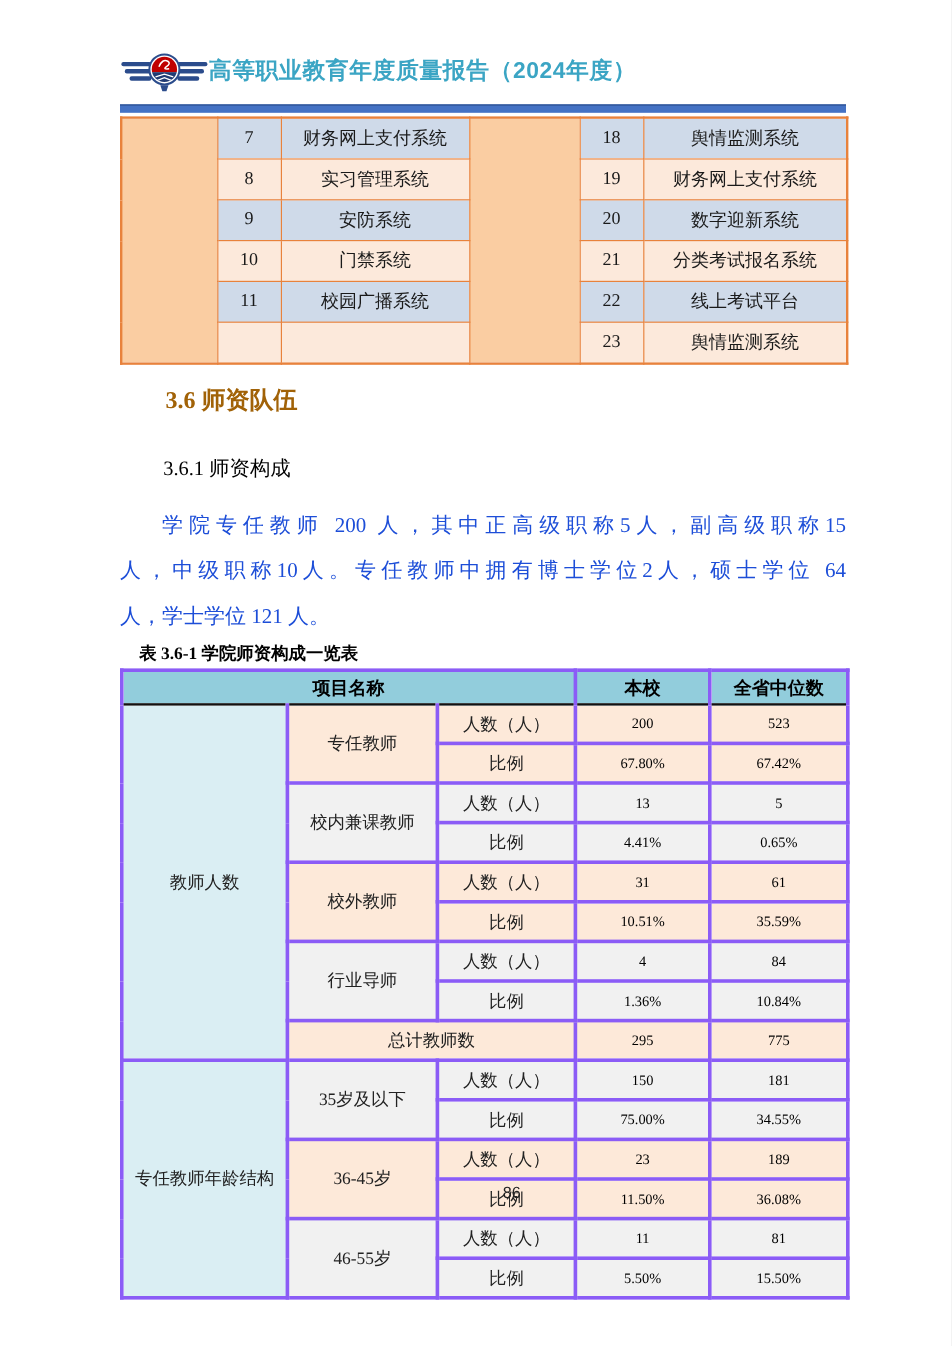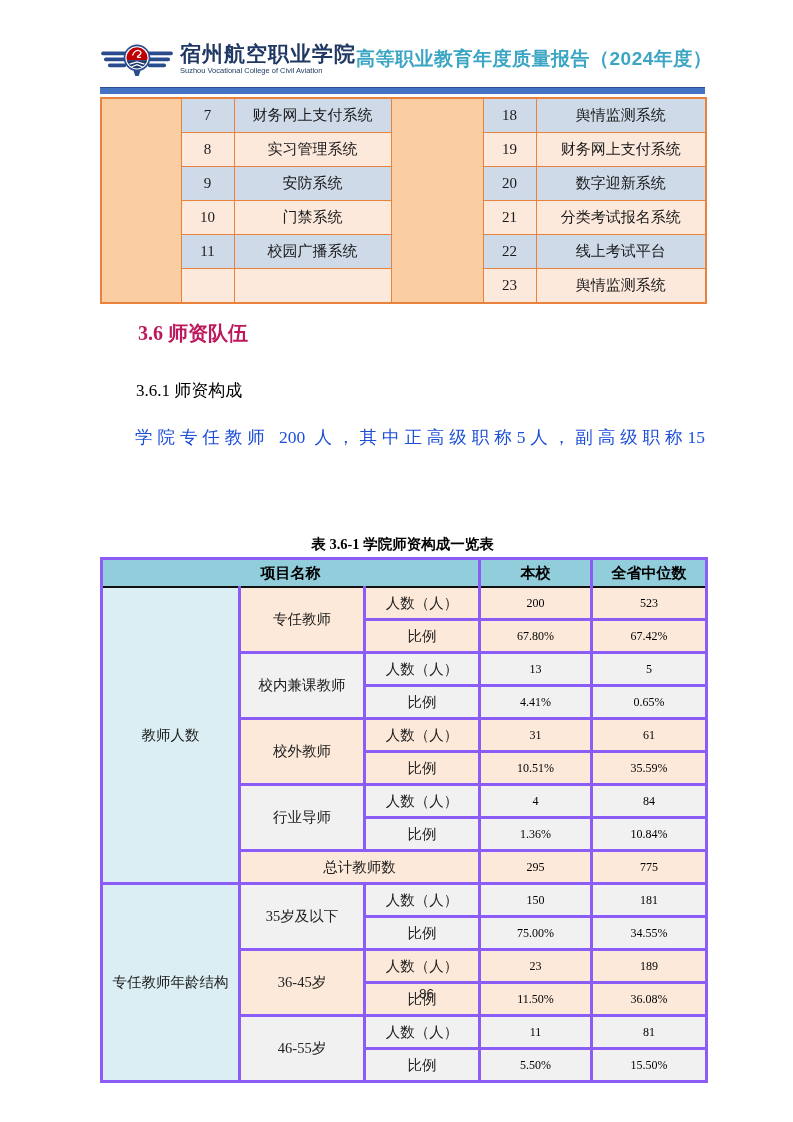--- a/index.html
+++ b/index.html
@@ -29,29 +29,29 @@
   .systable { position:absolute; top:97px; left:0; width:605px;
               border-collapse:collapse; table-layout:fixed;
               border:2px solid #E8823C; }
   .systable td { border:1.5px solid #E8823C; height:33px; text-align:center;
                  font-size:15px; padding:0 2px; overflow:hidden; }
   .systable td.spacer { background:#FACDA2; }
   .systable tr.blue  td.cell { background:#CFDAE9; }
   .systable tr.peach td.cell { background:#FCE9DB; }
 
   
-  .h-sec { position:absolute; top:320px; left:38px; font-size:20px; font-weight:bold; color:#be185d; }
+  .h-sec { position:absolute; top:320px; left:38px; font-size:20px; font-weight:bold; color:#a16207; }
   .h-sub { position:absolute; top:379px; left:36px; font-size:17px; font-weight:normal; color:#000; }
   .para  { position:absolute; top:418px; left:0; width:605px; font-size:17.5px; color:#1d4ed8; }
   .para .pline { height:38px; line-height:38px; white-space:nowrap; }
   .para .pline.just { text-align:justify; text-align-last:justify; white-space:normal;
                       overflow:hidden; }
   .para .pline.indent { text-indent:2em; }
 
-  .caption { position:absolute; top:535px; left:0; width:605px; text-align:center;
+  .caption { position:absolute; top:535px; left:16px; width:605px; 
              font-size:14.5px; font-weight:bold; color:#000; }
 
   
   .staff { position:absolute; top:557px; left:0; width:605px;
            border-collapse:collapse; table-layout:fixed;
            border:2px solid #111; }
   .staff td { border:3px solid #8b5cf6; text-align:center; font-size:14.5px;
               color:#222; padding:0 2px; height:30px; overflow:hidden; }
   .staff tr.hrow td { background:#92CDDC; font-weight:bold; color:#000;
                       font-size:15px; height:26px; border-bottom:2px solid #111; }
@@ -89,24 +89,20 @@
             <circle cx="65" cy="30" r="18.5"></circle>
           </clipPath>
         <g clip-path="url(#lgc)">
           <rect x="44" y="9" width="42" height="25" fill="#C00000"></rect>
           <rect x="44" y="34" width="42" height="18" fill="#203B74"></rect>
           <path d="M57 26 Q62 14 70 18 Q75 21 68 26 Q62 30 72 29" stroke="#ffffff" stroke-width="2.2" fill="none"></path>
           <path d="M52 41 L65 37 L78 41" stroke="#ffffff" stroke-width="2" fill="none"></path>
           <path d="M55 46 L65 42 L75 46" stroke="#ffffff" stroke-width="2" fill="none"></path>
         </g>
       </svg>
-      <div class="namewrap">
-        <div class="cname">宿州航空职业学院</div>
-        <div class="cname-en">Suzhou Vocational College of Civil Aviation</div>
-      </div>
       <div class="rtitle">高等职业教育年度质量报告（2024年度）</div>
     </div>
     <div class="hdr-rule"></div>
 
     <table class="systable">
       <colgroup>
         <col style="width:80px">
           <col style="width:53px">
           <col style="width:157px">
         <col style="width:92px">
@@ -153,20 +149,22 @@
           <td class="cell">舆情监测系统</td>
         </tr>
       </tbody>
     </table>
 
     <div class="h-sec">3.6 师资队伍</div>
     <div class="h-sub">3.6.1 师资构成</div>
 
     <div class="para">
       <div class="pline just indent">学院专任教师 200 人，其中正高级职称5人，副高级职称15</div>
+      <div class="pline just">人，中级职称10人。专任教师中拥有博士学位2人，硕士学位 64</div>
+      <div class="pline">人，学士学位 121 人。</div>
     </div>
 
     <div class="caption">表 3.6-1 学院师资构成一览表</div>
 
     <table class="staff">
       <colgroup>
         <col style="width:138px">
           <col style="width:125px">
           <col style="width:115px">
         <col style="width:112px">

